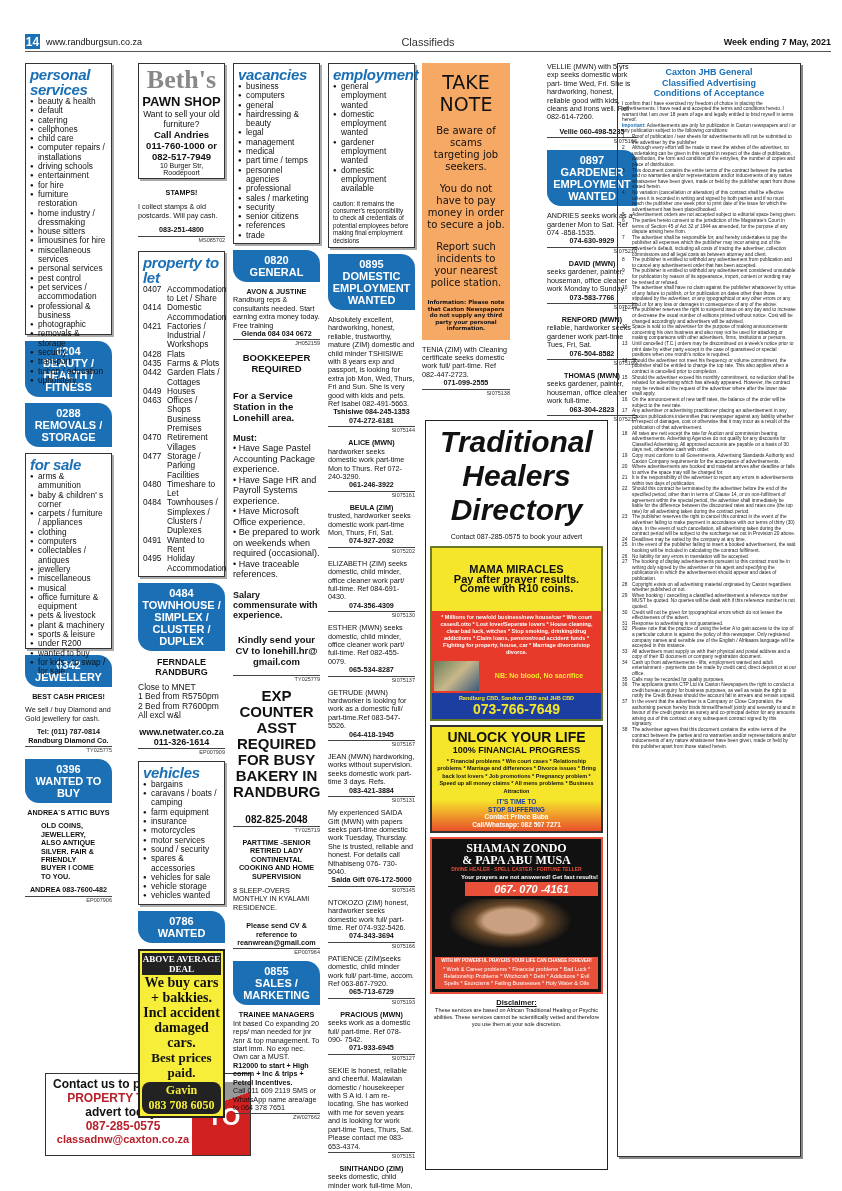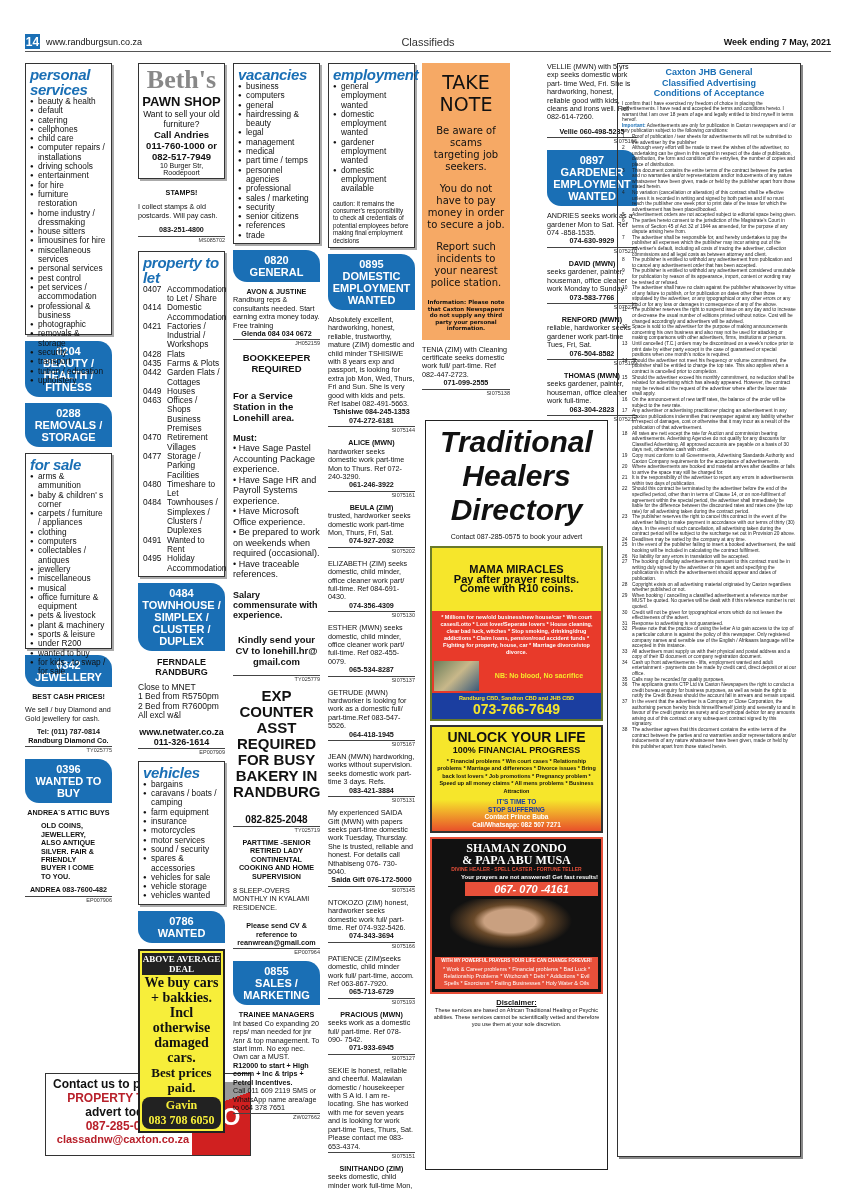--- a/index.html
+++ b/index.html
@@ -248,21 +248,21 @@
       </ul>
   </div>
   <div class="tab" id="tab-0786">
       <span>0786</span>
       <span>WANTED</span>
     </div>
   <div class="ctr" id="cars-ad" style="border: 2px solid rgb(34, 34, 34); padding: 2px; font-family: &quot;Liberation Serif&quot;, serif; font-weight: bold; background: rgb(247, 238, 58);">
     <div style="background:#222;color:#fff;font-size:9px;padding:1px 0">ABOVE AVERAGE DEAL</div>
     <div style="font-size:14px;line-height:15px">We buy cars</div>
     <div style="font-size:14px;line-height:15px">+ bakkies.</div>
-    <div style="font-size:14px;line-height:15px">Incl otherwise</div>
+    <div style="font-size:14px;line-height:15px">Incl accident</div>
     <div style="font-size:14px;line-height:15px">damaged cars.</div>
     <div style="font-size:13px;line-height:15px">Best prices paid.</div>
     <div style="background:#222;color:#f7ee3a;font-size:12px;border-radius:8px;margin-top:2px;padding:1px">
         <div>Gavin</div>
         <div>083 708 6050</div>
       </div>
   </div>
 </div>
 
 <div class="col" style="left:233px;width:87px">

